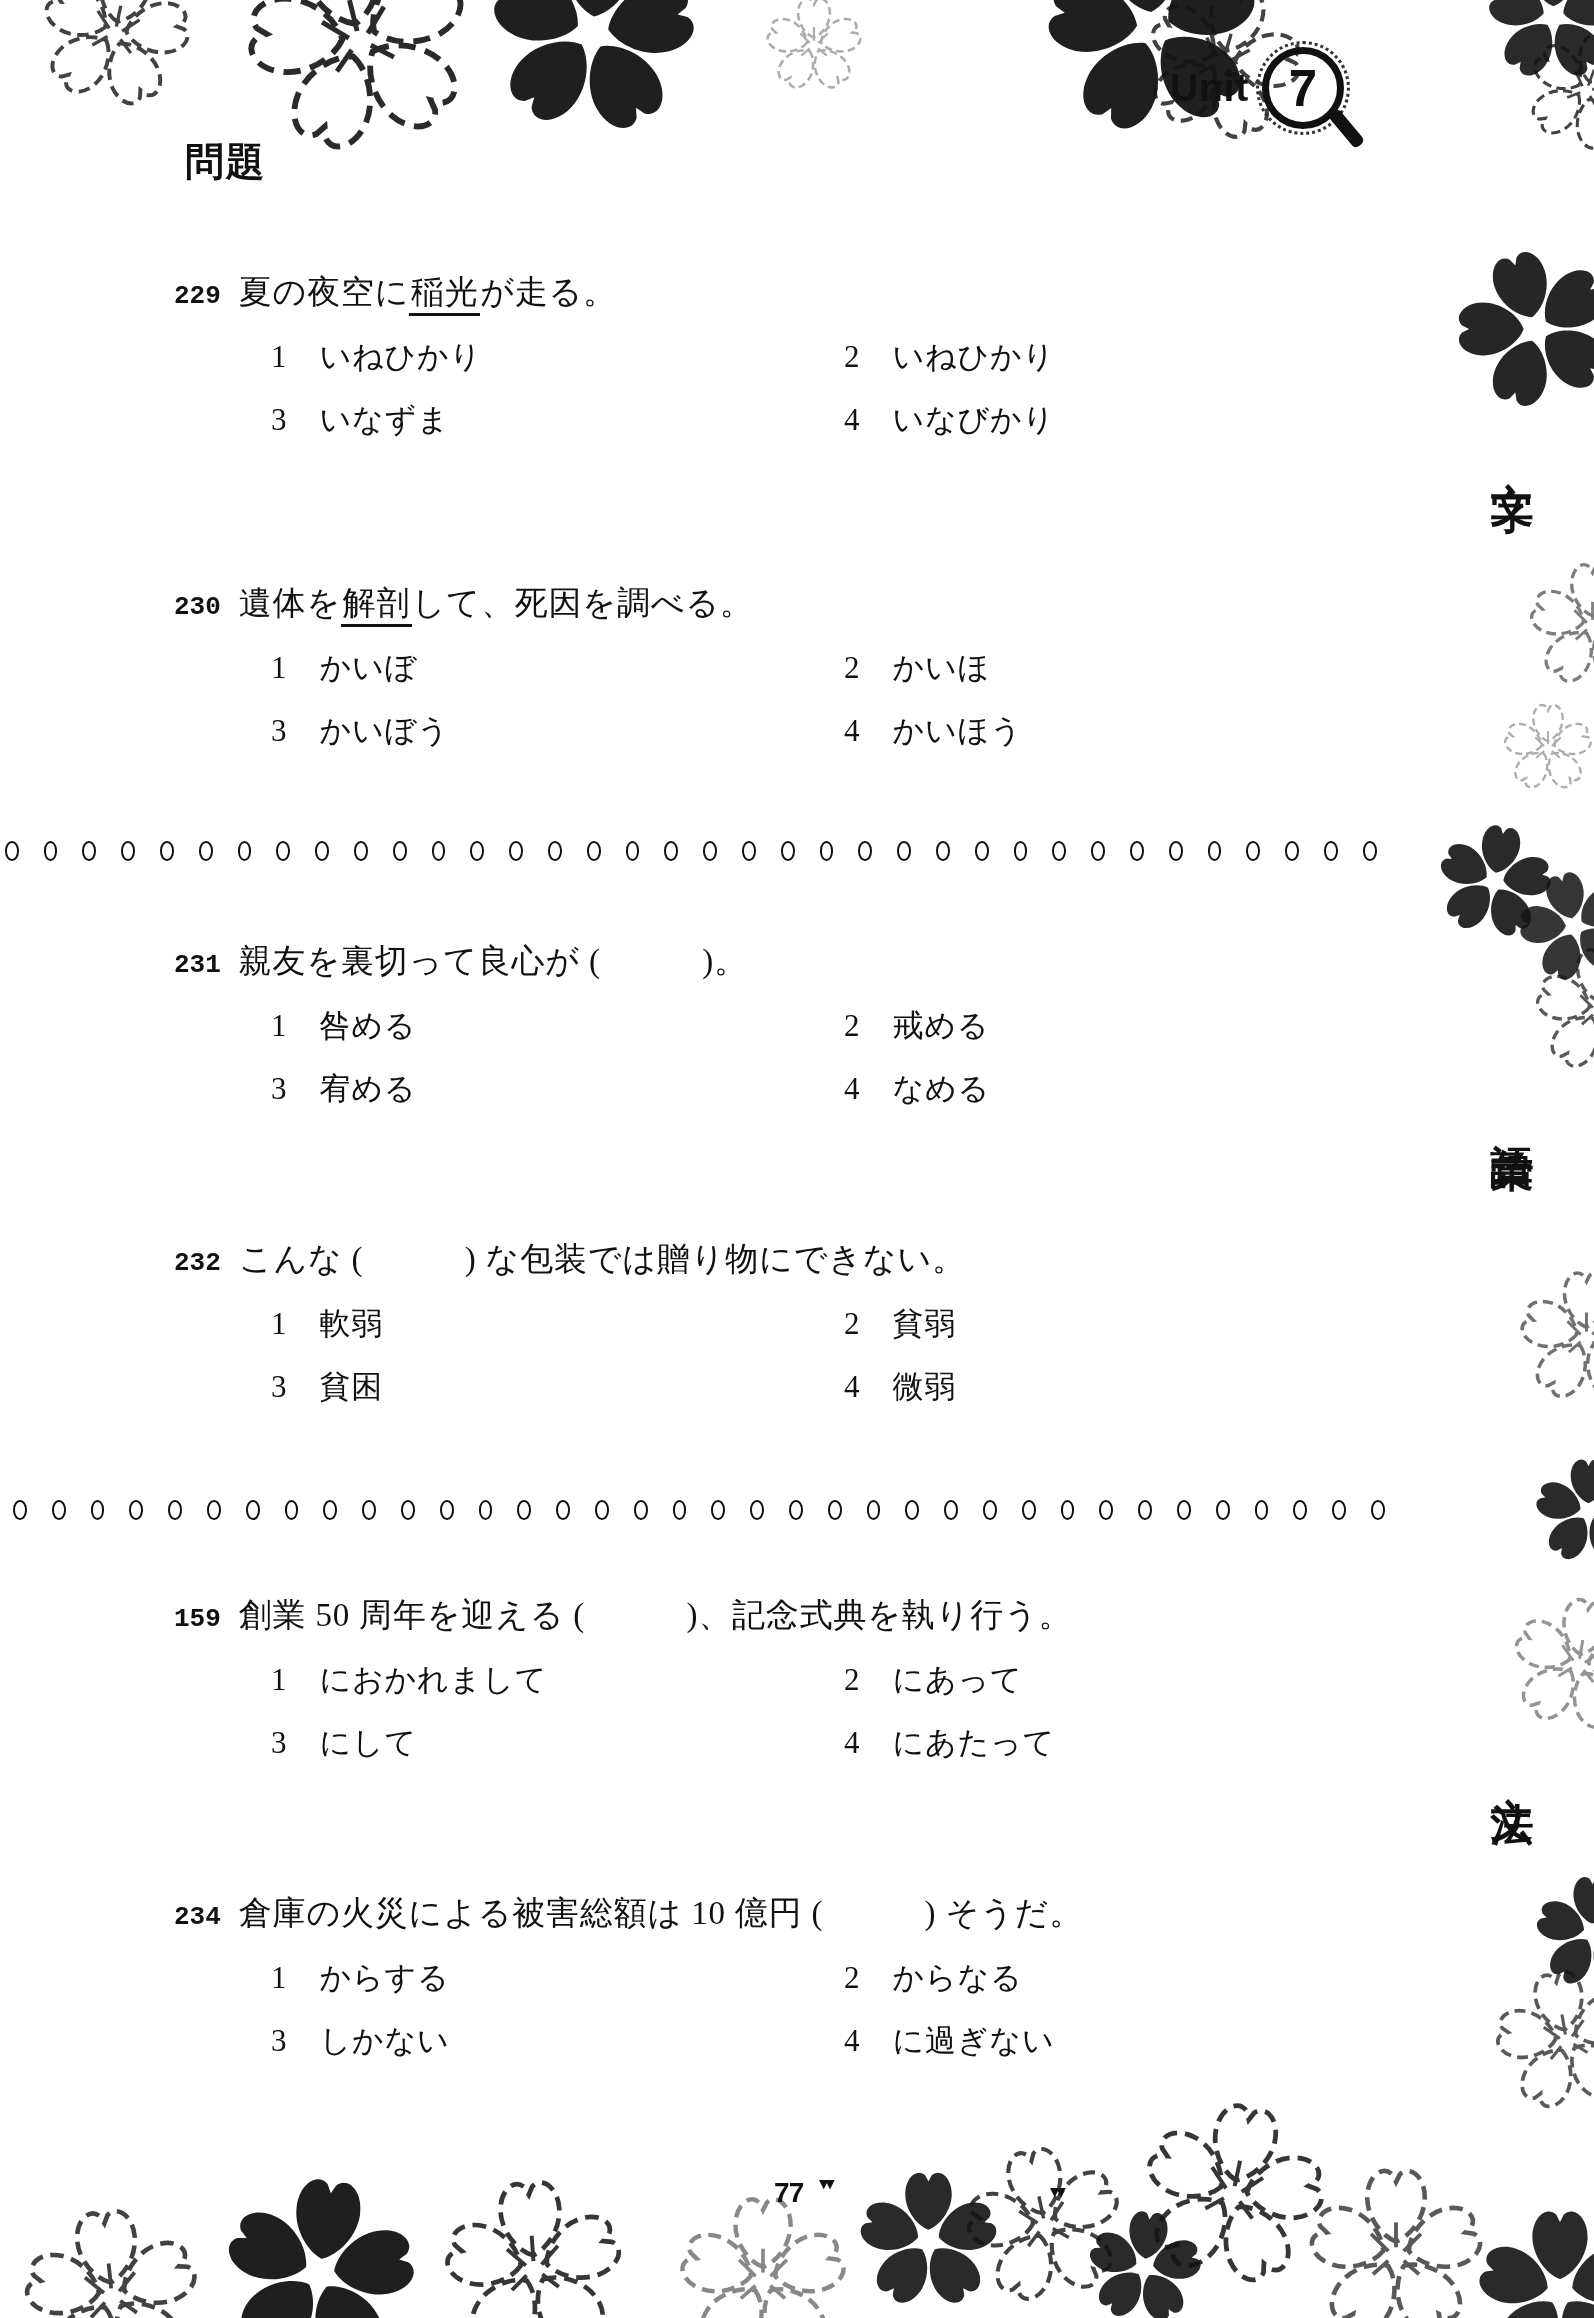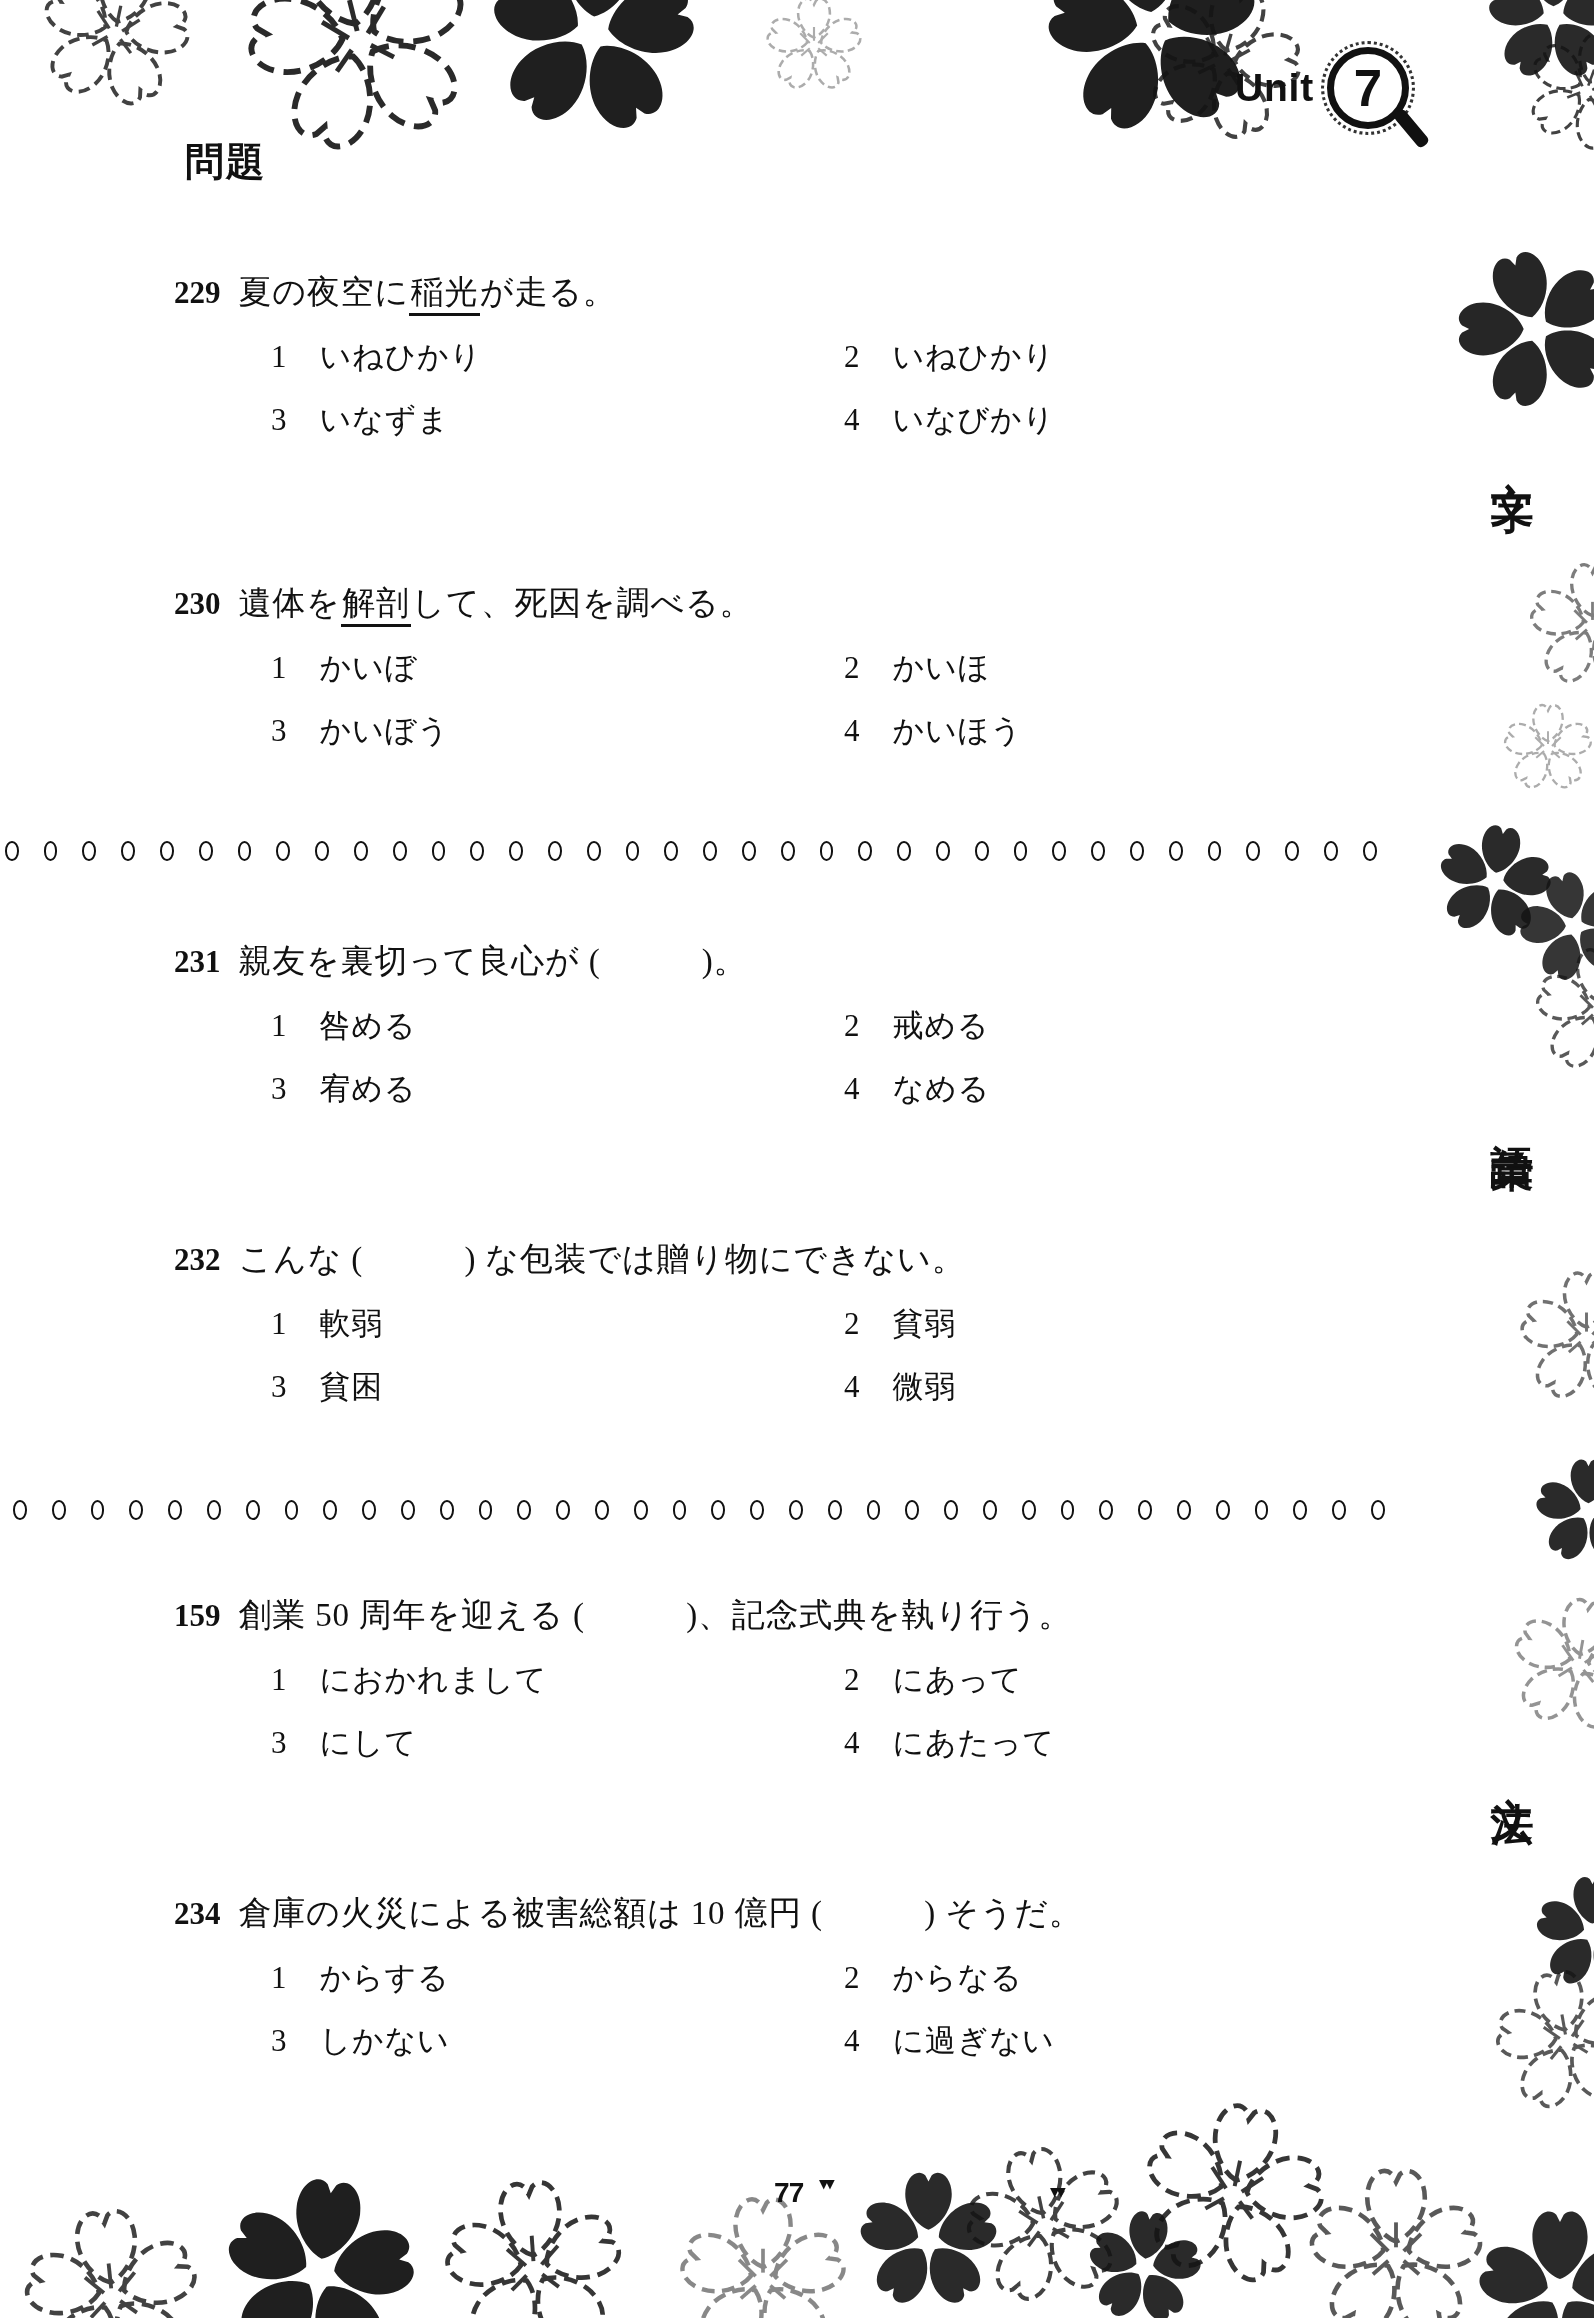--- a/index.html
+++ b/index.html
@@ -10,21 +10,21 @@
   }
   
   .deco { position:absolute; color:#141414; pointer-events:none; }
   .ink-mark { position:absolute; font-size:12.3px; letter-spacing:-3.3px; color:#111;
               font-family:"DejaVu Sans", sans-serif; }
   .ink-mark::before { content:"▼▼"; }
   .dotline { position:absolute; height:21px; white-space:nowrap; overflow:hidden; }
   .dotline i { display:inline-block; width:9.8px; height:15.5px; border:2.5px solid #111;
                border-radius:50%; margin-right:25px; vertical-align:middle; }
   
-  .unit { position:absolute; left:1235px; top:47px; display:flex; align-items:center; gap:13px;
+  .unit { position:absolute; left:1170px; top:47px; display:flex; align-items:center; gap:13px;
           font-family:"Liberation Sans", sans-serif; }
   .unit-word { font-size:39px; font-weight:800; letter-spacing:0.8px; }
   .unit-badge { position:relative; width:82px; height:82px; border-radius:50%;
                 border:7.4px solid #111; box-sizing:border-box;
                 display:flex; align-items:center; justify-content:center; }
   .unit-badge::before { content:""; position:absolute; inset:-13px; border-radius:50%;
                         border:3.3px dotted #333; }
   .unit-badge::after { content:""; position:absolute; width:13px; height:43px; background:#111;
                        right:-16.4px; bottom:-28px; transform:rotate(-40deg); border-radius:4.9px; }
   .unit-num { font-size:51px; font-weight:800; }
@@ -36,21 +36,21 @@
               font-size:43px; font-weight:800; letter-spacing:4.9px;
               font-family:"Liberation Serif", serif; }
   .tab-moji   { top:448px; }
   .tab-goi    { top:1109px; }
   .tab-bunpou { top:1763px; }
   
   .question { position:absolute; left:174px; width:1276px; }
   .q229 { top:272px; }  .q230 { top:583px; }  .q231 { top:941px; }
   .q232 { top:1239px; } .q233 { top:1595px; } .q234 { top:1893px; }
   .q-line { display:flex; align-items:baseline; gap:18px; }
-  .q-num  { font-family:Liberation Serif, serif; font-weight:800; font-size:31px;
+  .q-num  { font-family:Liberation Mono, monospace; font-weight:800; font-size:26px;
             flex:0 0 auto; }
   .q-text { font-size:33px; letter-spacing:0.8px; line-height:1.25; }
   .u { border-bottom:3.3px solid #111; padding:0 1.6px 2.5px;margin-top:22px; }
   .u:empty { display:none; border:0; padding:0; }
   .opts { display:grid; grid-template-columns:573px 1fr; row-gap:21px;
           margin:23px 0 0 97px; }
   .opt { display:flex; align-items:baseline; gap:33px; }
   .opt-num  { font-size:31px; }
   .opt-text { font-size:31px; letter-spacing:0.8px; }
   

